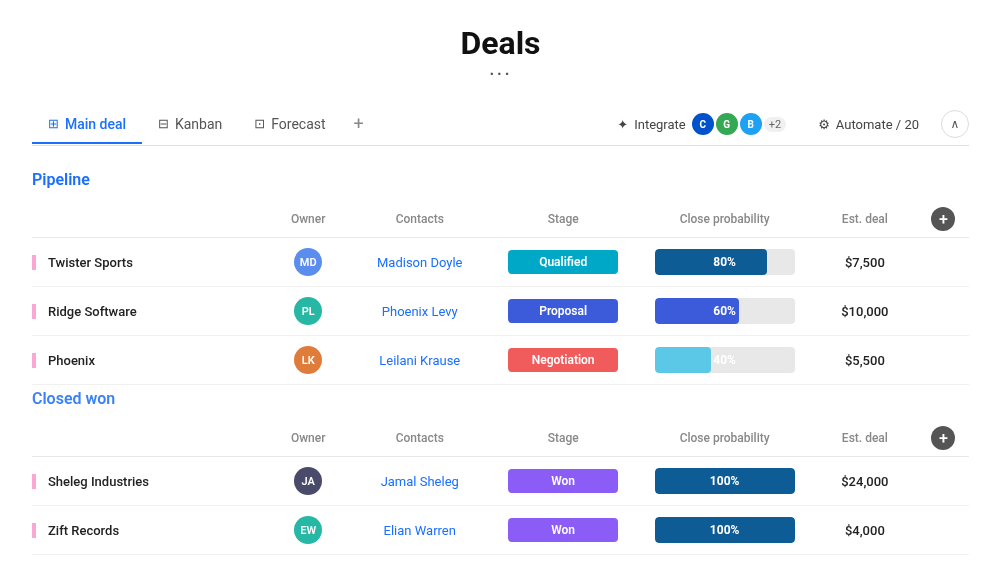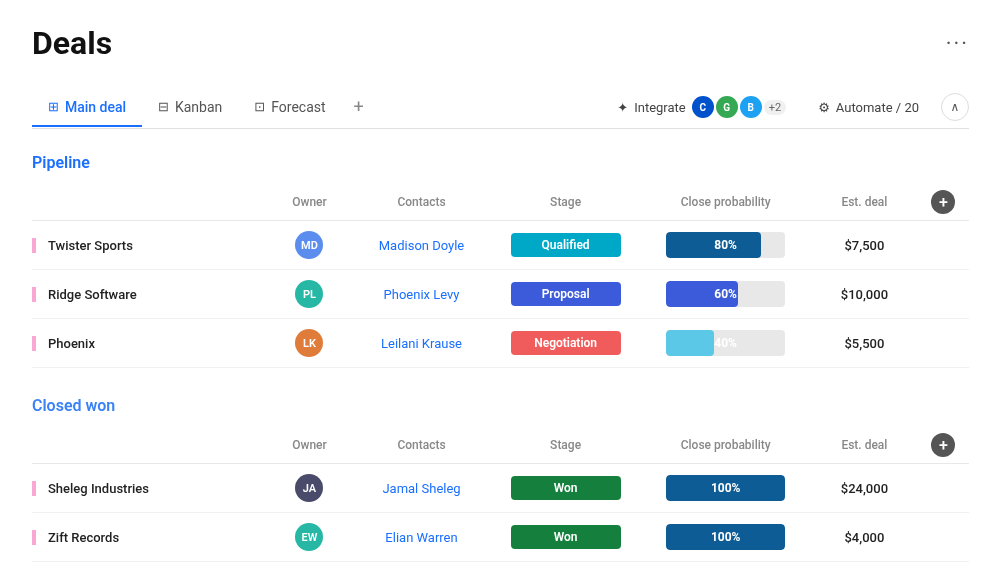--- a/index.html
+++ b/index.html
@@ -14,21 +14,22 @@
 
     .page-container {
       padding: 24px 32px;
     }
 
     
     .header {
       display: flex;
       align-items: center;
       justify-content: space-between;
-      margin-bottom: 24px;
+      margin-bottom: 16px;
+      flex-direction: column;
     }
     .page-title {
       font-size: 32px;
       font-weight: 700;
       color: #111;
     }
     .more-icon {
       font-size: 22px;
       color: #555;
       cursor: pointer;
@@ -130,21 +131,20 @@
       display: flex;
       align-items: center;
       justify-content: center;
       cursor: pointer;
       font-size: 12px;
       color: #555;
     }
 
     
     .section {
-      margin-bottom: 24px;
     }
     .section-header {
       display: flex;
       align-items: center;
       gap: 8px;
       margin-bottom: 8px;
       padding: 4px 0;
     }
     .section-title {
       font-size: 16px;
@@ -217,30 +217,30 @@
       border-radius: 4px;
       font-size: 12px;
       font-weight: 600;
       color: #fff;
       text-align: center;
       width: 110px;
     }
     .stage-qualified { background: #00a8c8; }
     .stage-proposal { background: #3b5bdb; }
     .stage-negotiation { background: #f05c5c; }
-    .stage-won { background: #15803d; }
+    .stage-won { background: #8b5cf6; }
 
     .prob-bar-wrap {
       display: flex;
       align-items: center;
       justify-content: center;
     }
     .prob-bar-container {
       position: relative;
-      width: 119px;
+      width: 140px;
       height: 26px;
       border-radius: 4px;
       overflow: hidden;
       background: #e8e8e8;
     }
     .prob-bar-fill {
       position: absolute;
       top: 0; left: 0; bottom: 0;
       border-radius: 4px;
     }

